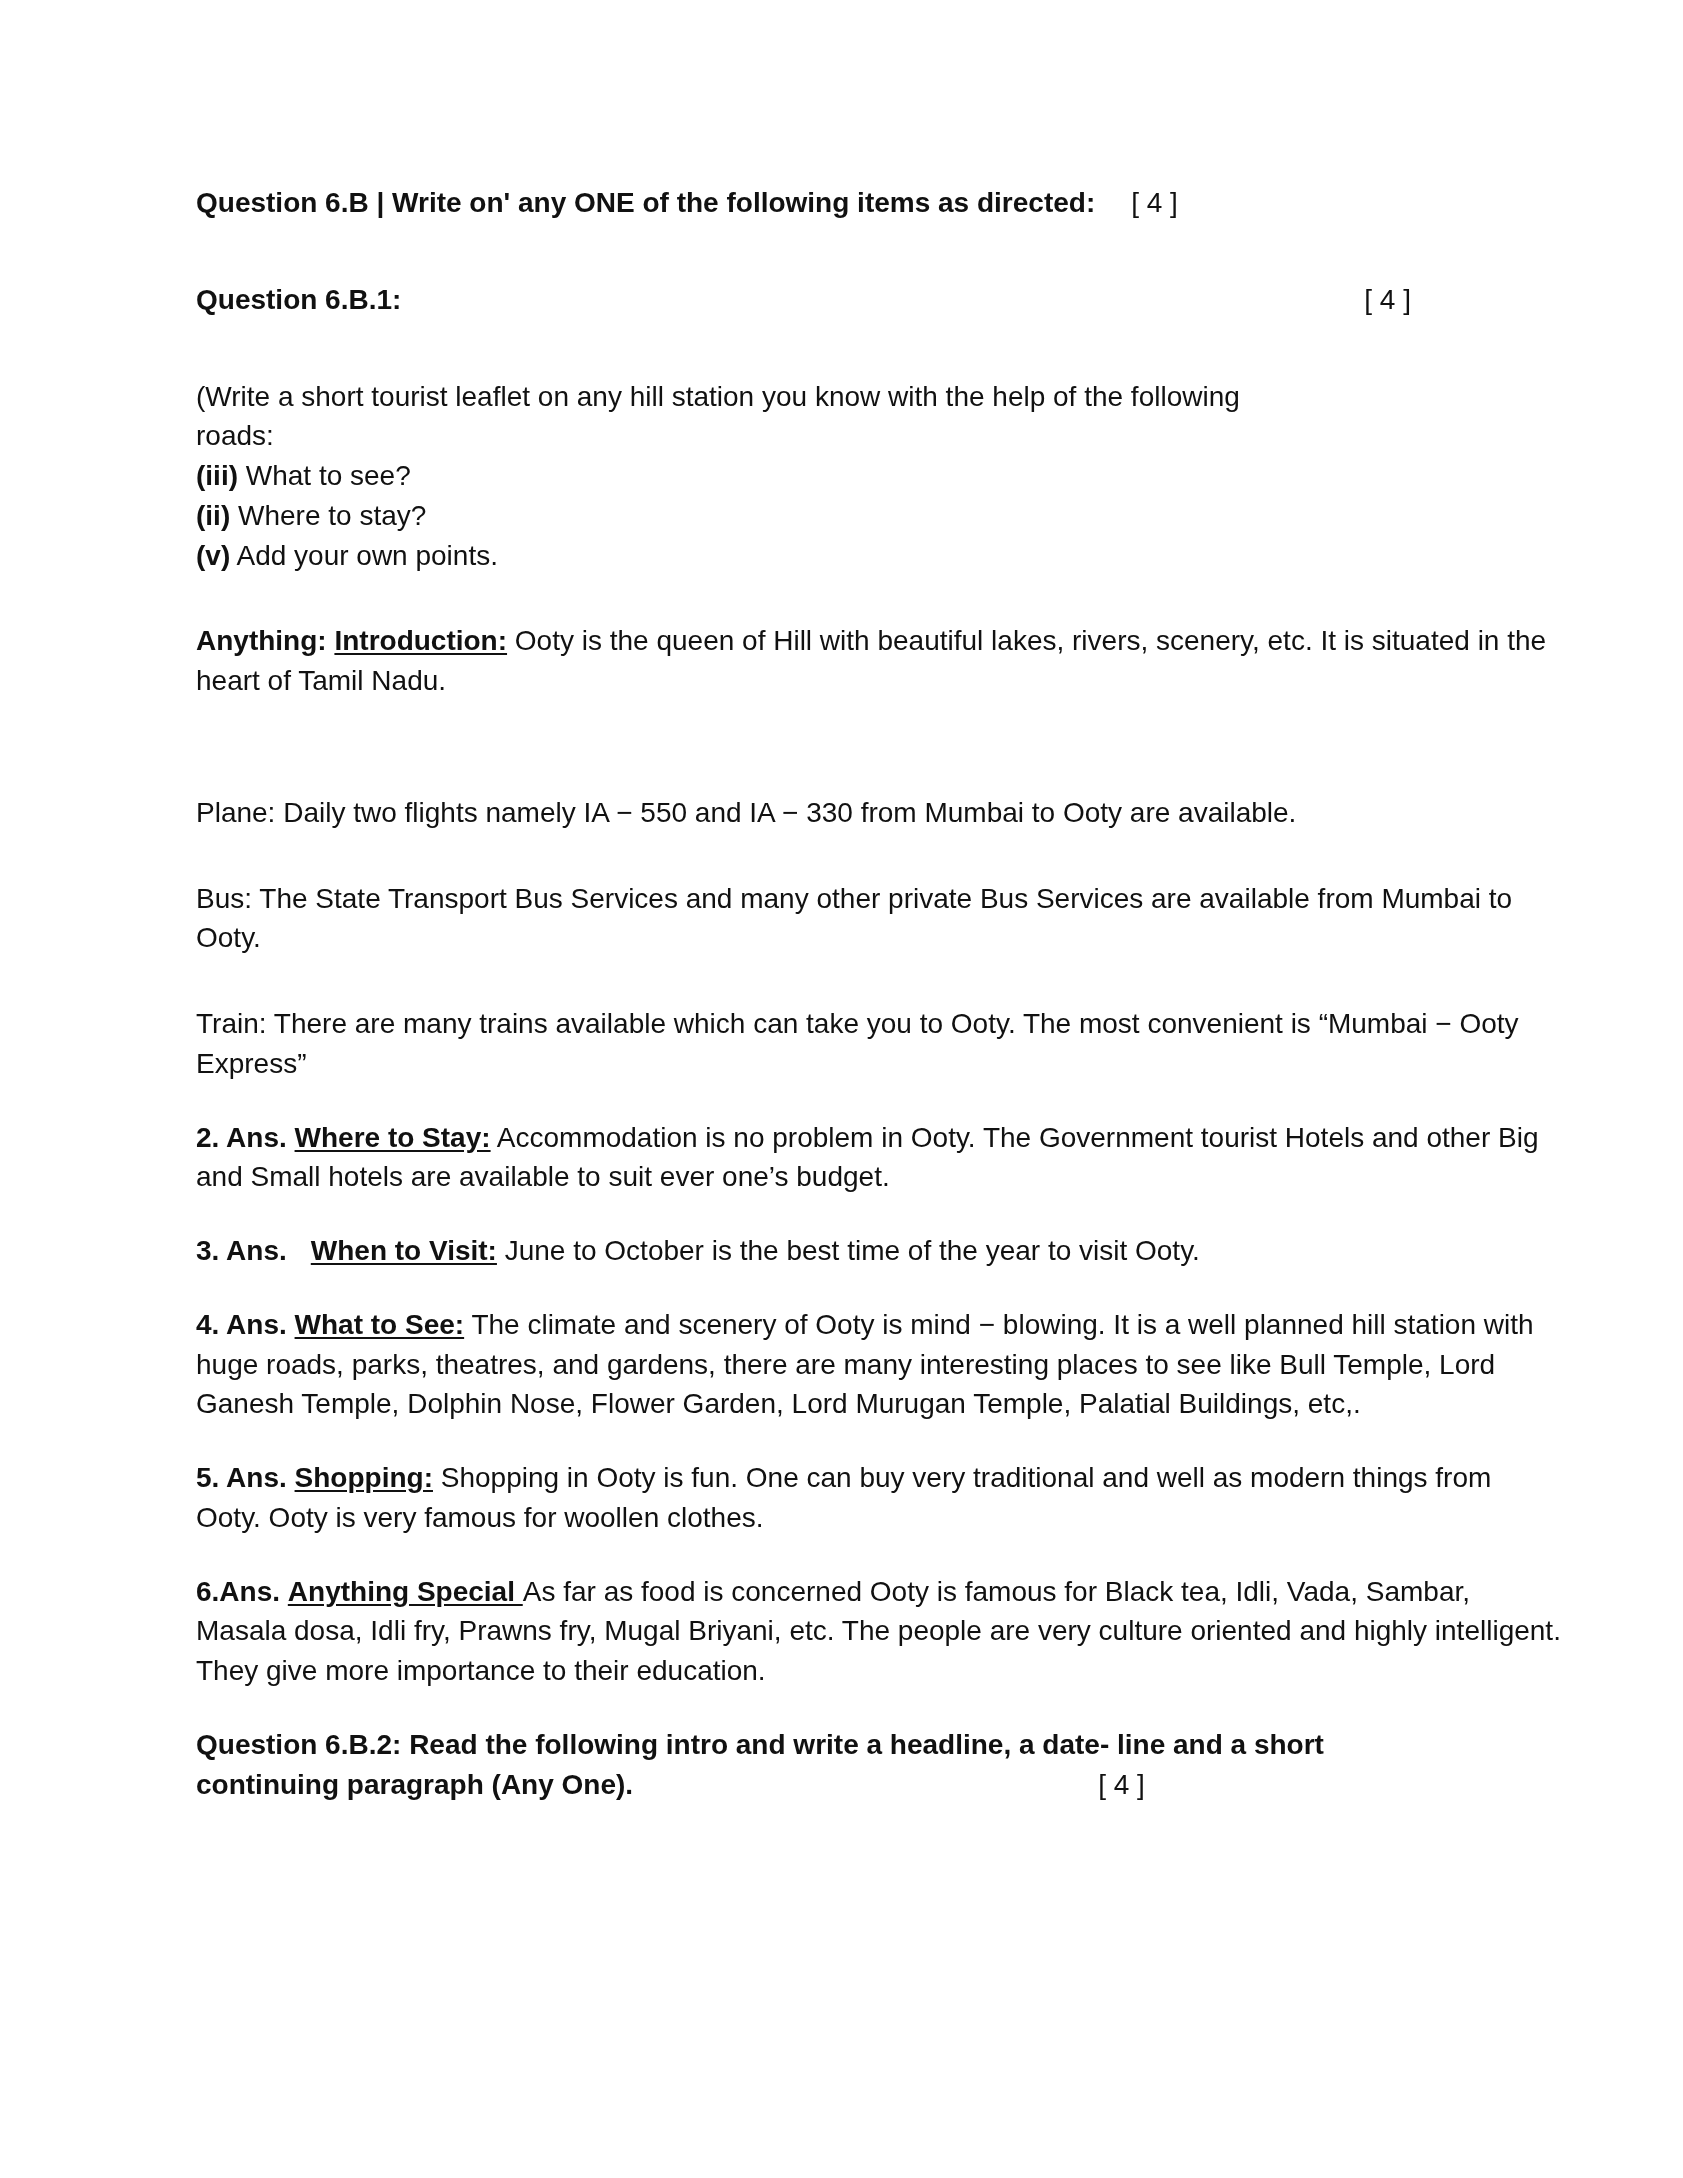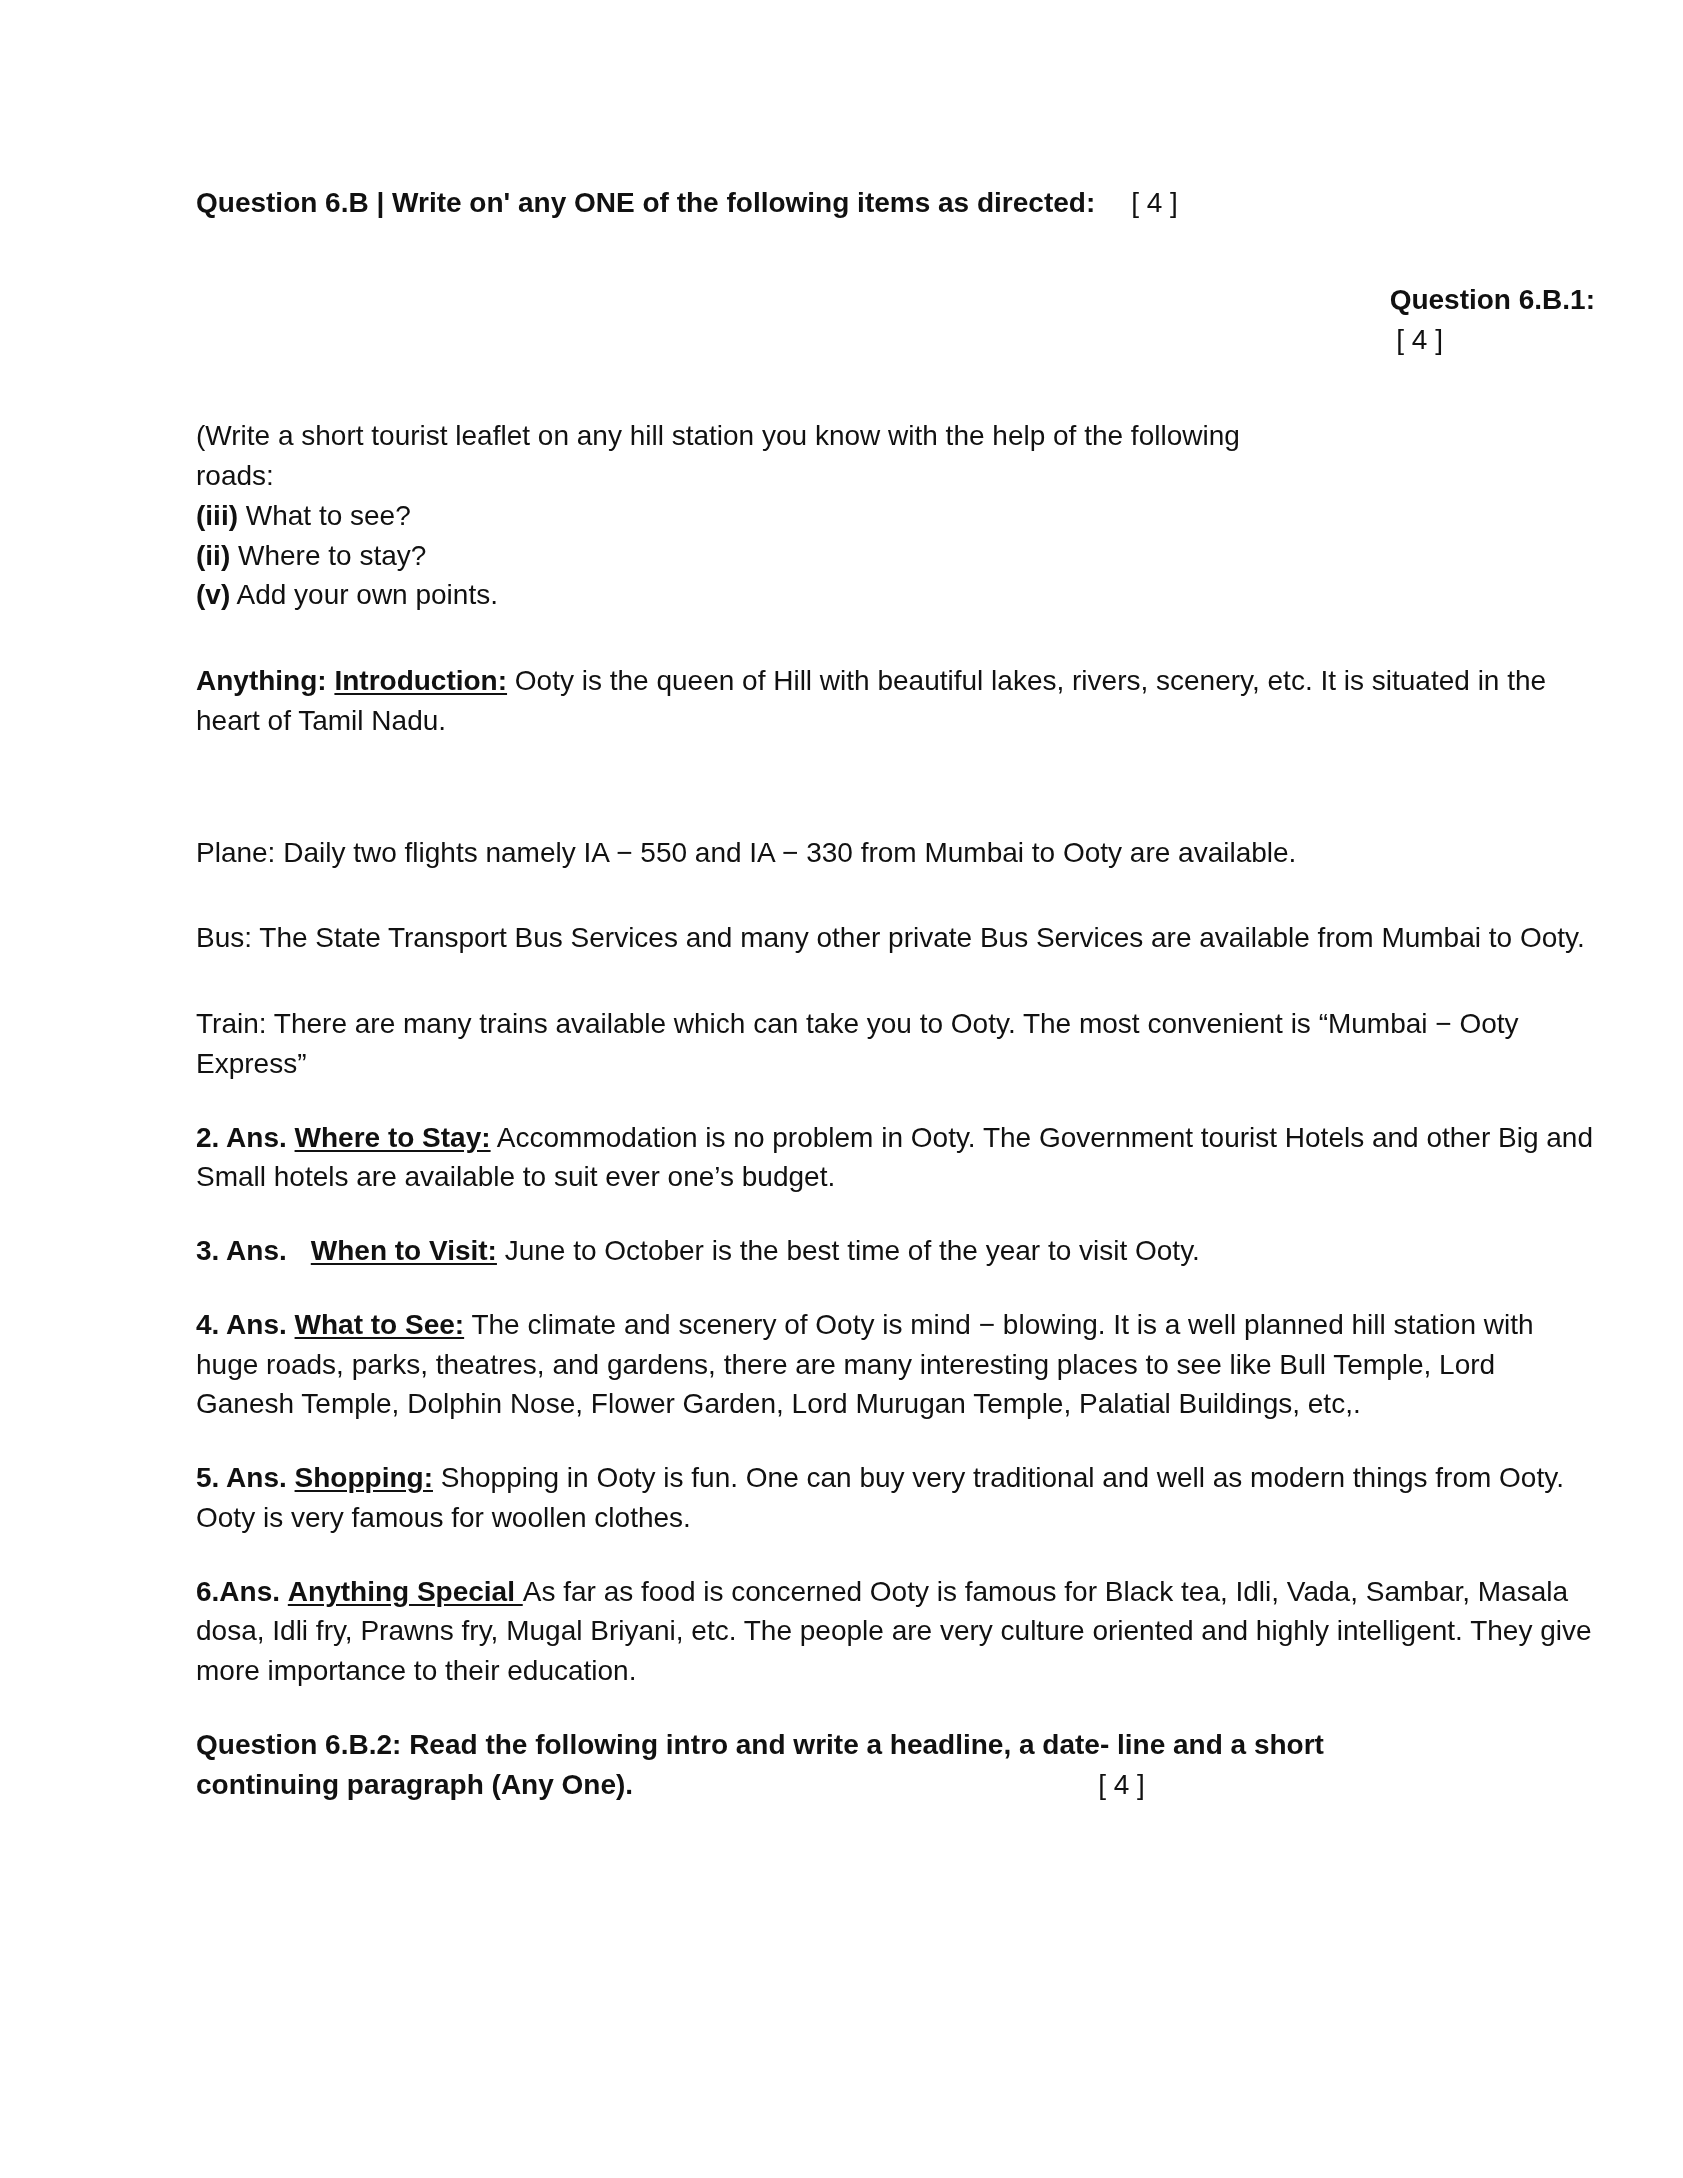--- a/index.html
+++ b/index.html
@@ -14,21 +14,21 @@
     color: #000000;
     -webkit-font-smoothing: antialiased;
   }
 
   .page {
     position: relative;
     width: 1683px;
     height: 2050px;
     background: #ffffff;
     box-sizing: border-box;
-    padding: 183px 88px 0 196px;
+    padding: 183px 120px 0 196px;
   }
 
   .doc {
     font-size: 28px;
     line-height: 1.42;
     color: #111;
   }
 
   
   .para {
@@ -51,25 +51,24 @@
   .head-row .head-text { white-space: nowrap; }
   .head-row .mark {
     font-weight: normal;
     white-space: pre;
   }
   .mark-inline-gap { width: 36px; flex: 0 0 auto; }
   .mark-push { flex: 1 1 auto; }
 
   .sub-head {
     display: flex;
-    align-items: flex-end;
+    align-items: center;
     font-weight: bold;
     font-size: 28px;
     line-height: 1.42;
-    flex-direction: column;
   }
   .sub-head .mark { font-weight: normal; white-space: pre; }
 
   
   .points { font-size: 28px; line-height: 1.42; }
   .point-line { white-space: nowrap; }
   .point-line b { font-weight: bold; }
 
   .lead-bold { font-weight: bold; }
   .lead-bold-u { font-weight: bold; text-decoration: underline; text-underline-offset: 3px; }

